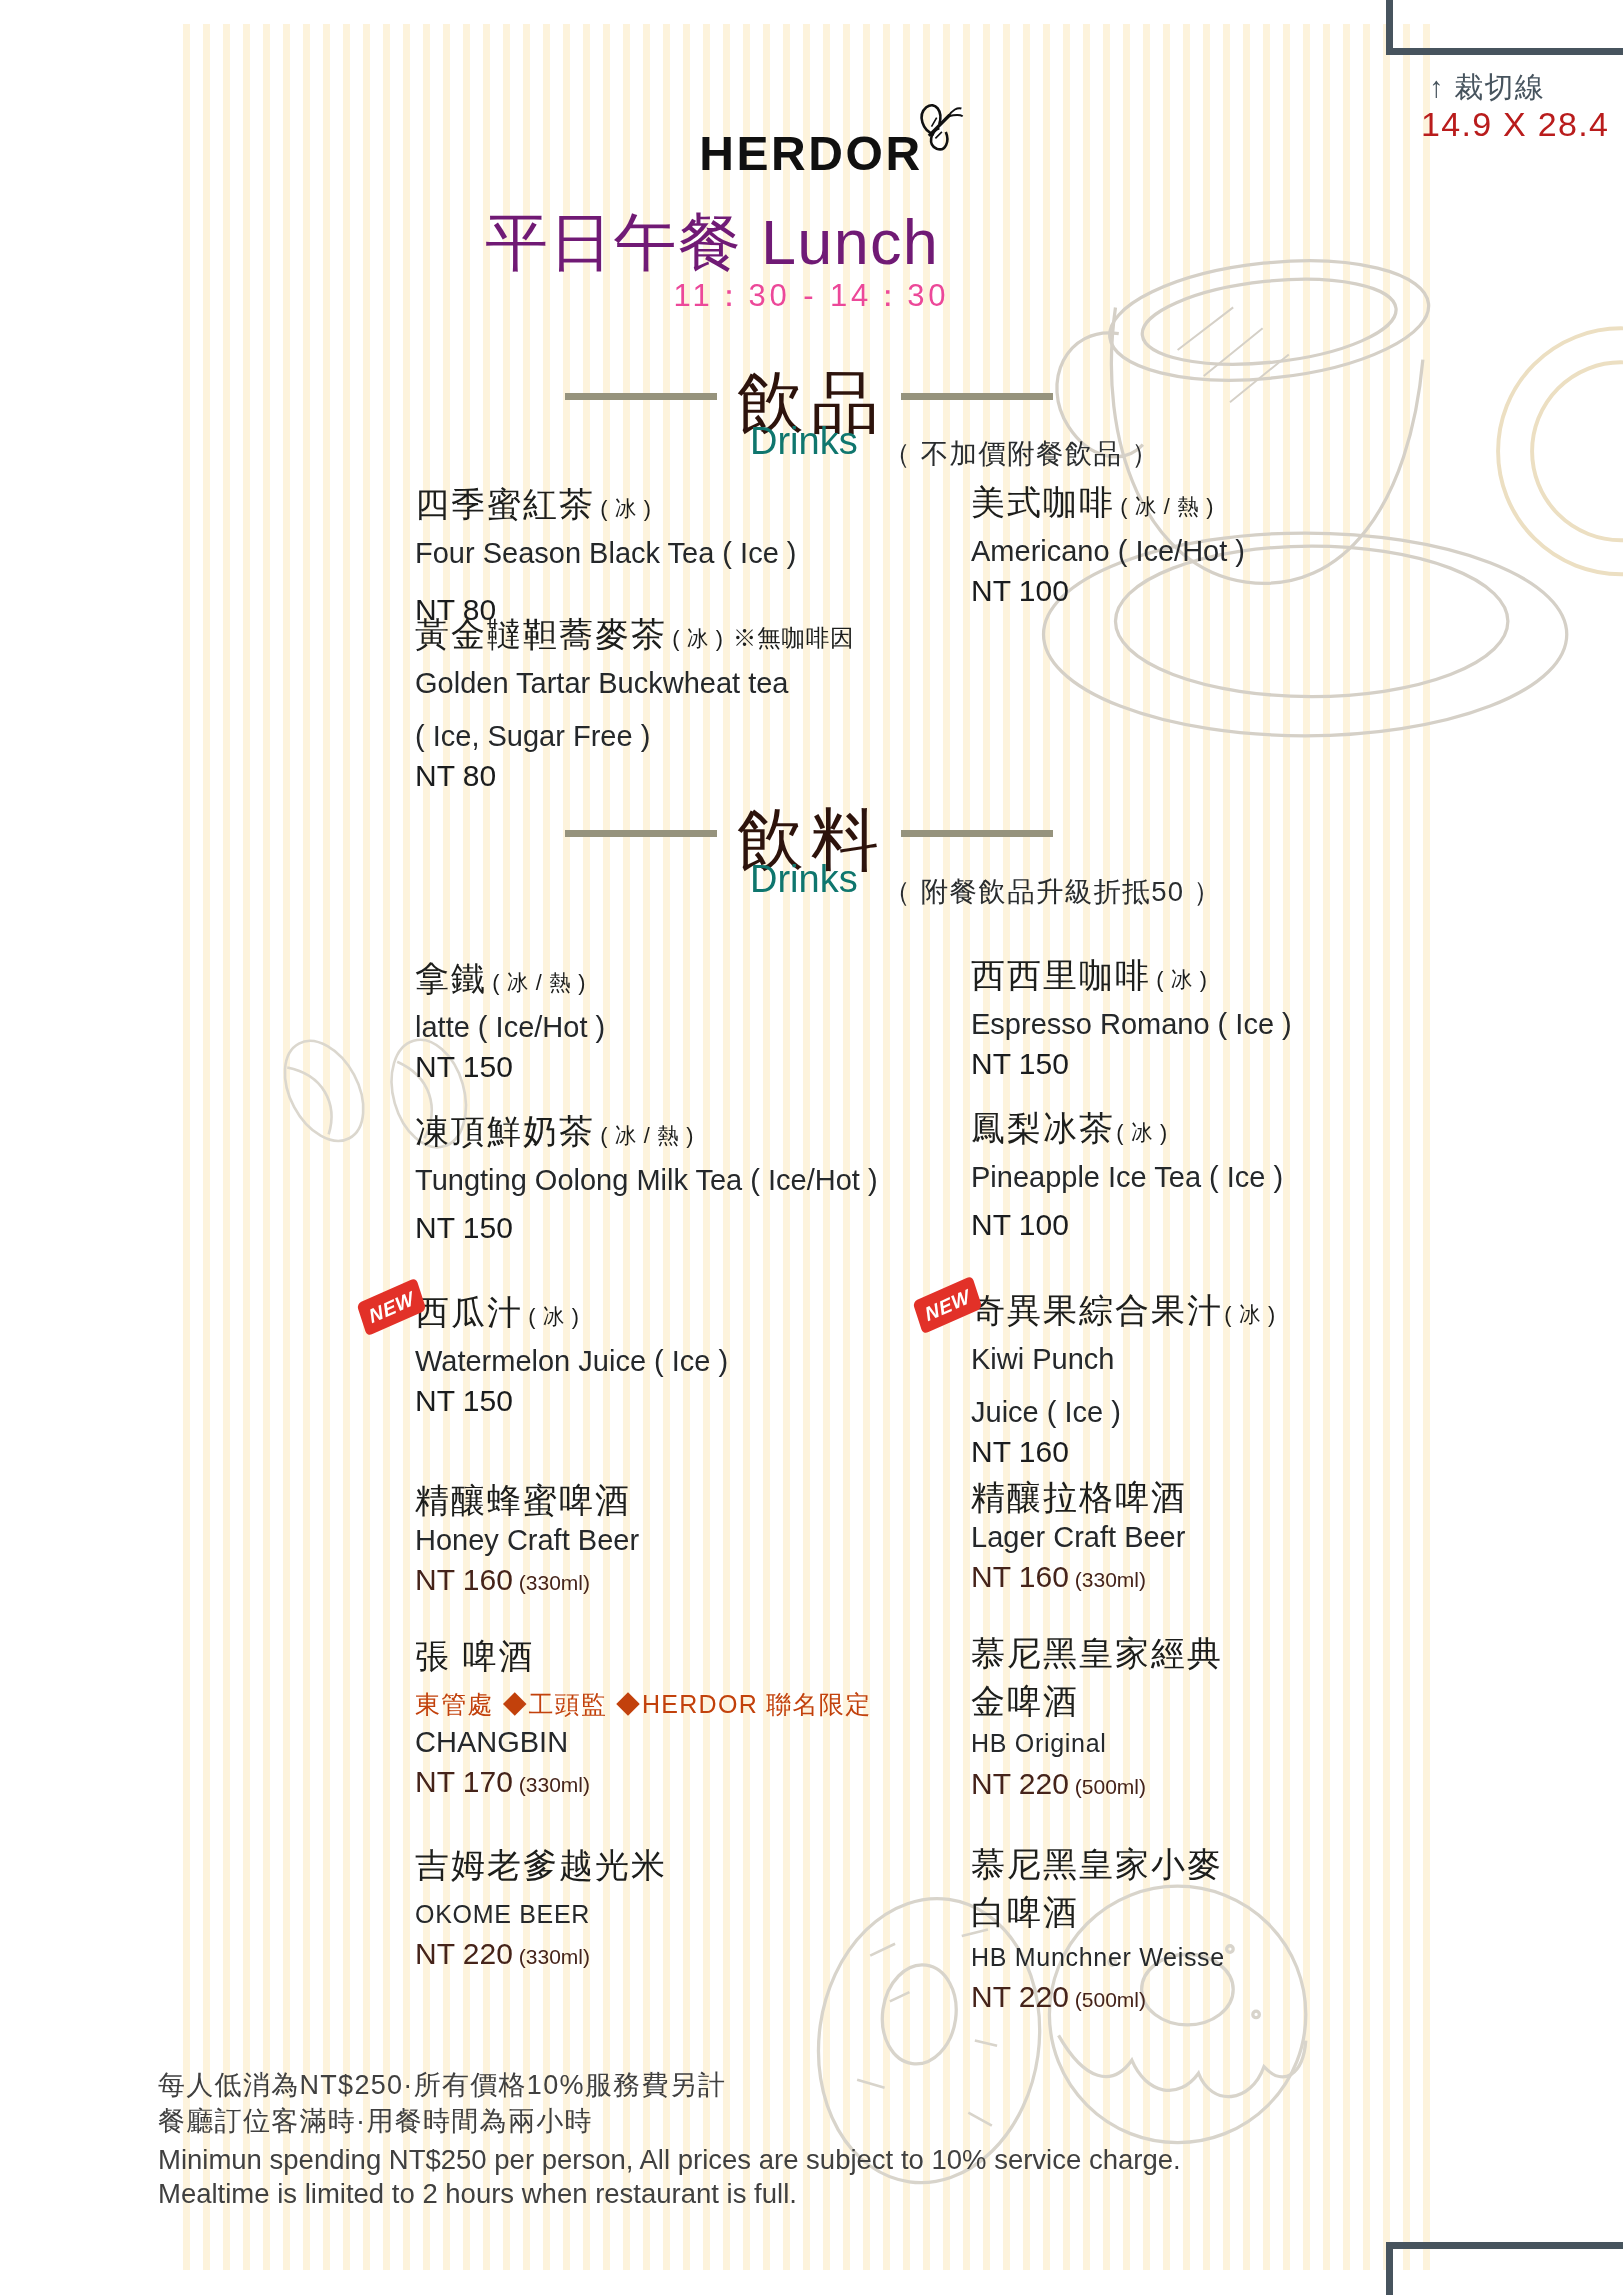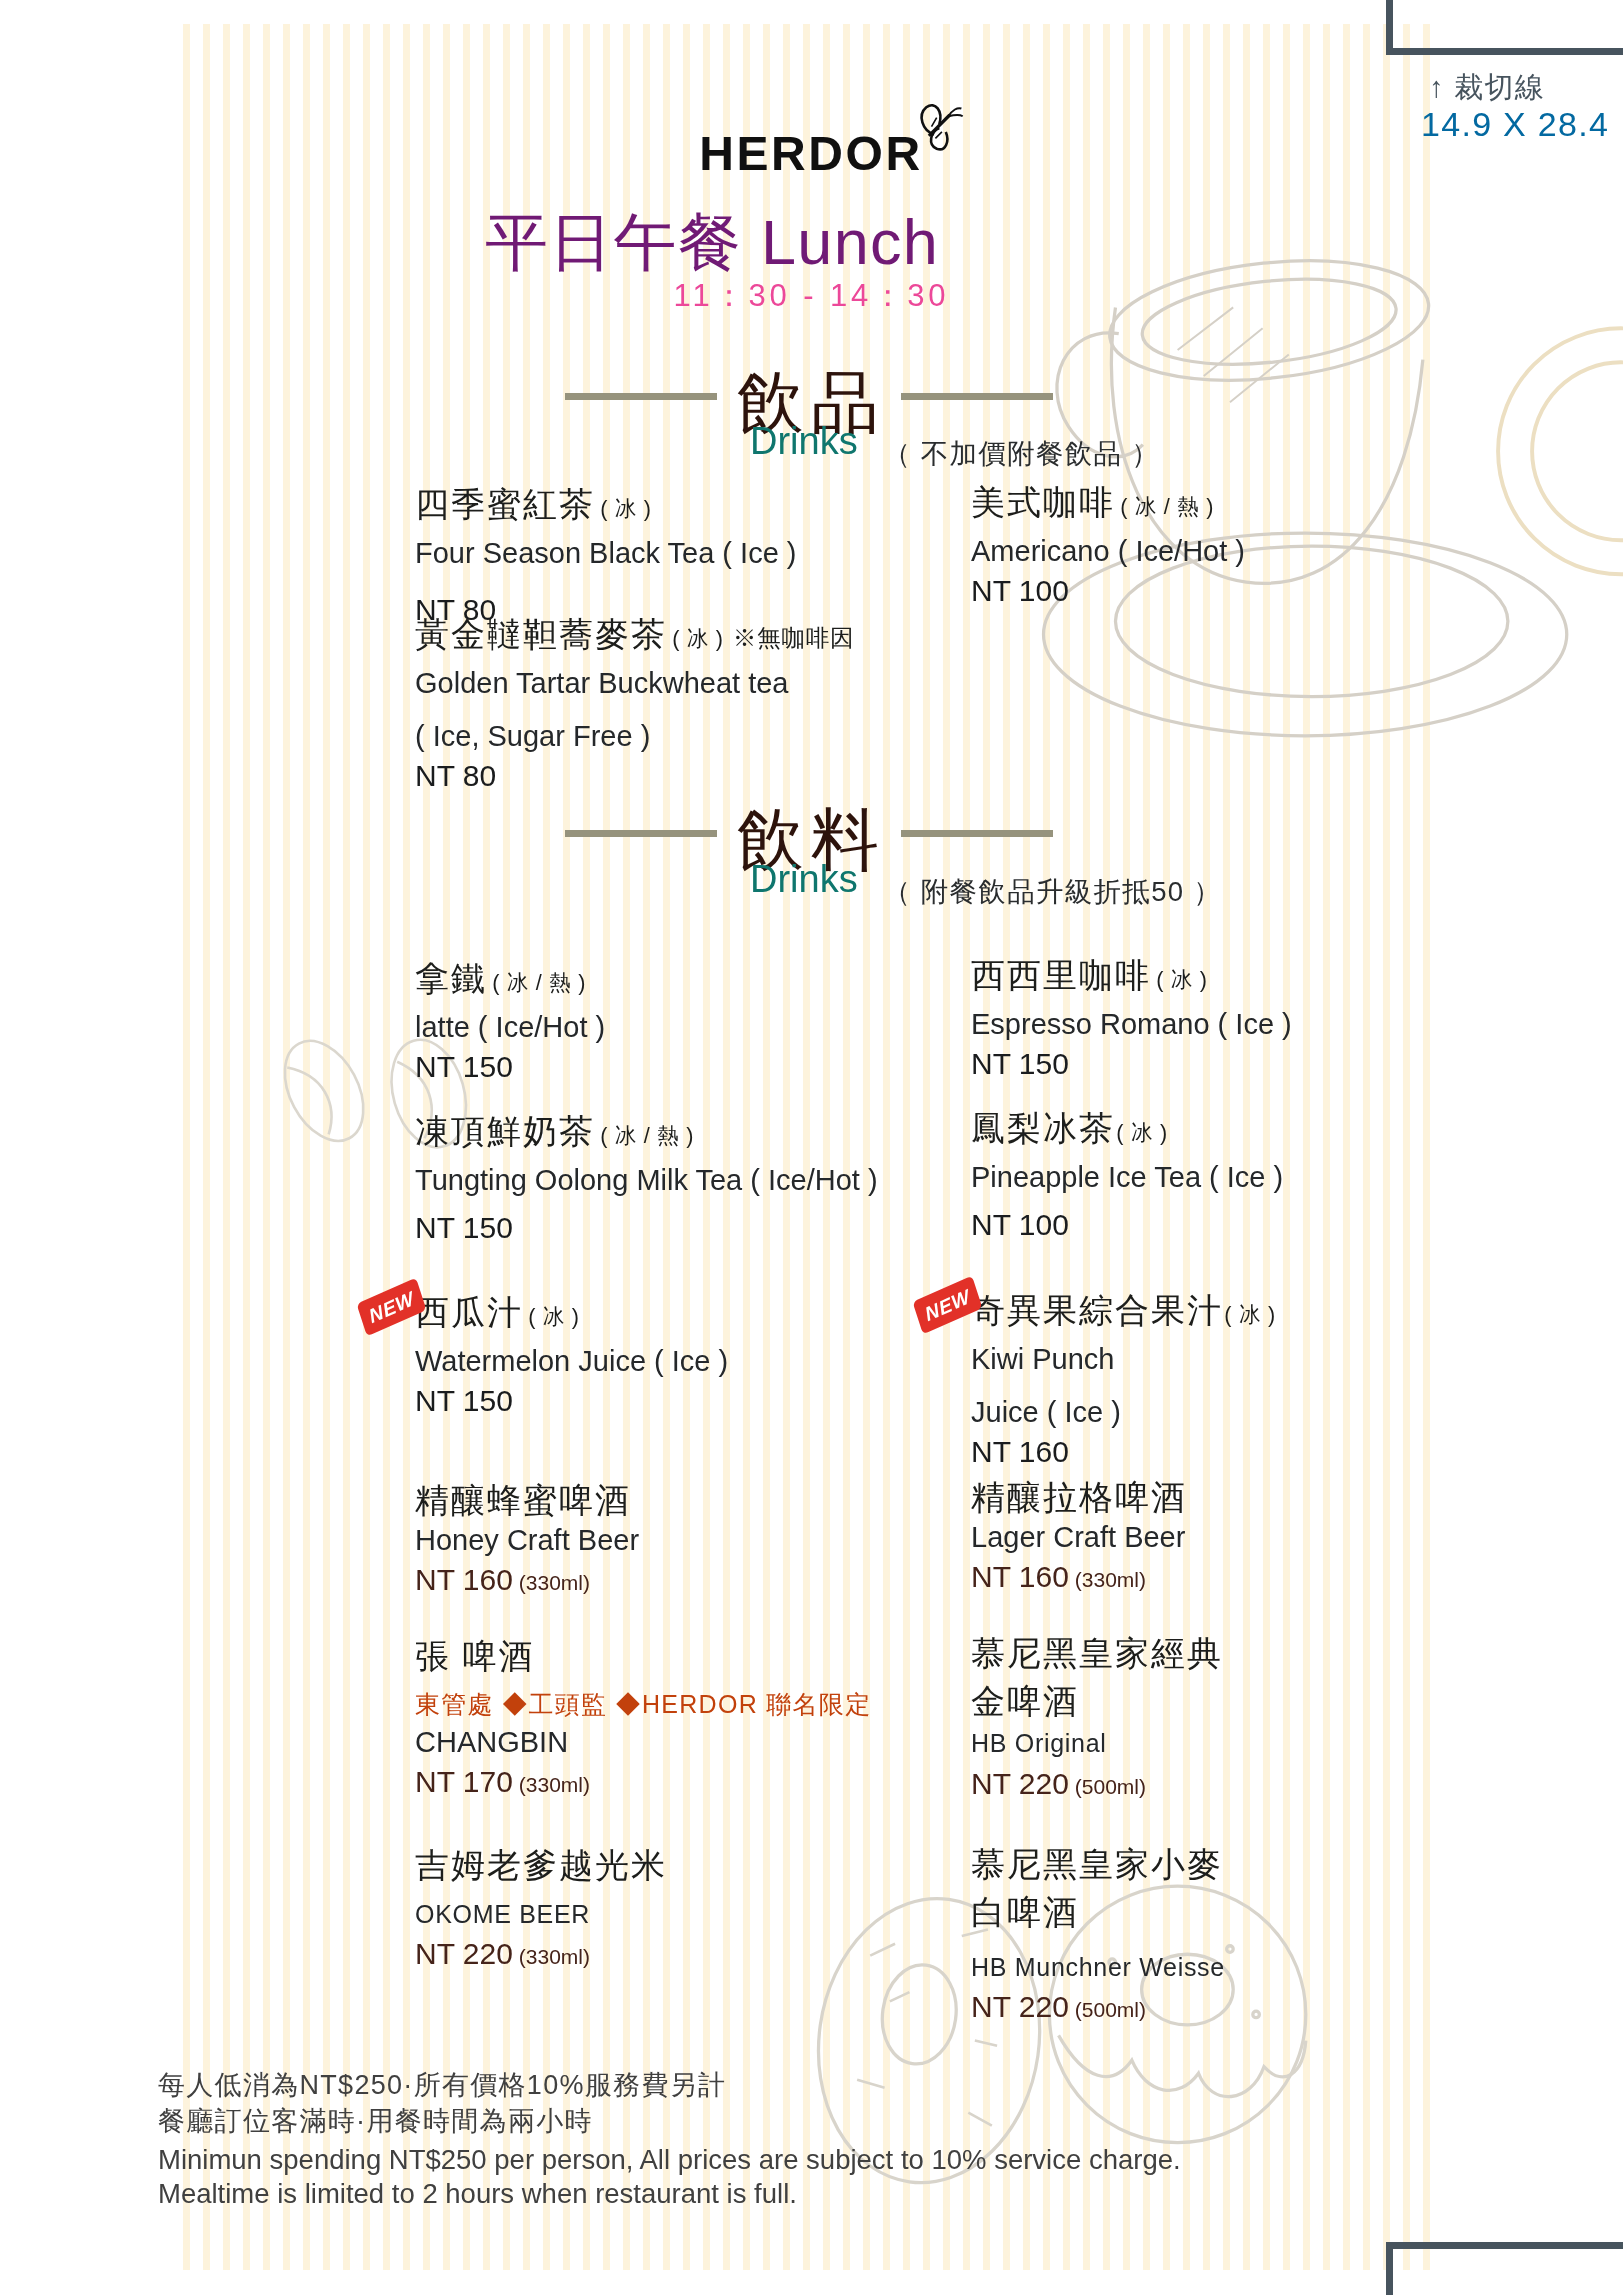--- a/index.html
+++ b/index.html
@@ -34,21 +34,21 @@
   .brown{color:#45231a;}
   .size{font-size:21px;margin-left:6px;}
   
   .badge{position:absolute;left:-56px;top:-2.6px;width:65px;height:34px;background:#e23128;
          border-radius:5.2px;transform:rotate(-24deg) skewX(-6deg);display:flex;align-items:center;
          justify-content:center;}
   .badge span{color:#ffffff;font-size:19.6px;font-weight:bold;font-style:italic;letter-spacing:0.7px;}
   
   .crop{position:absolute;background:#47545e;}
   .cutlabel{font-size:29px;color:#47545e;letter-spacing:1.3px;}
-  .cutsize{font-size:34px;color:#0369a1;letter-spacing:1.3px;}
+  .cutsize{font-size:34px;color:#b91c1c;letter-spacing:1.3px;}
   
   .foot{left:158px;width:1308px;color:#404040;}
   .foot.zh{font-size:27px;letter-spacing:1.3px;line-height:27px;}
   .foot.en{font-size:27.5px;letter-spacing:0;line-height:27.5px;}
 </style>
 </head>
 <body>
 
 <div class="page">
 
@@ -213,21 +213,21 @@
 
   <div class="item" style="left:415px;top:1846px">
     <div class="zh">吉姆老爹越光米</div>
     <div class="en smalleng" style="margin-top:11.8px">OKOME BEER</div>
     <div class="price tight brown"><span>NT 220</span><span class="size">(330ml)</span></div>
   </div>
 
   <div class="item" style="left:971px;top:1845px">
     <div class="zh">慕尼黑皇家小麥</div>
     <div class="zh2">白啤酒</div>
-    <div class="en smalleng" style="margin-top:18px">HB Munchner Weisse</div>
+    <div class="en smalleng" style="margin-top:8px">HB Munchner Weisse</div>
     <div class="price tight brown"><span>NT 220</span><span class="size">(500ml)</span></div>
   </div>
 
   <div class="abs foot zh" style="top:2072px">每人低消為NT$250·所有價格10%服務費另計</div>
   <div class="abs foot zh" style="top:2108px">餐廳訂位客滿時·用餐時間為兩小時</div>
   <div class="abs foot en" style="top:2138px">Minimun spending NT$250 per person,  All prices are subject to 10% service charge.</div>
   <div class="abs foot en" style="top:2172px">Mealtime is limited to 2 hours when restaurant is full.</div>
 
 </div>
 

